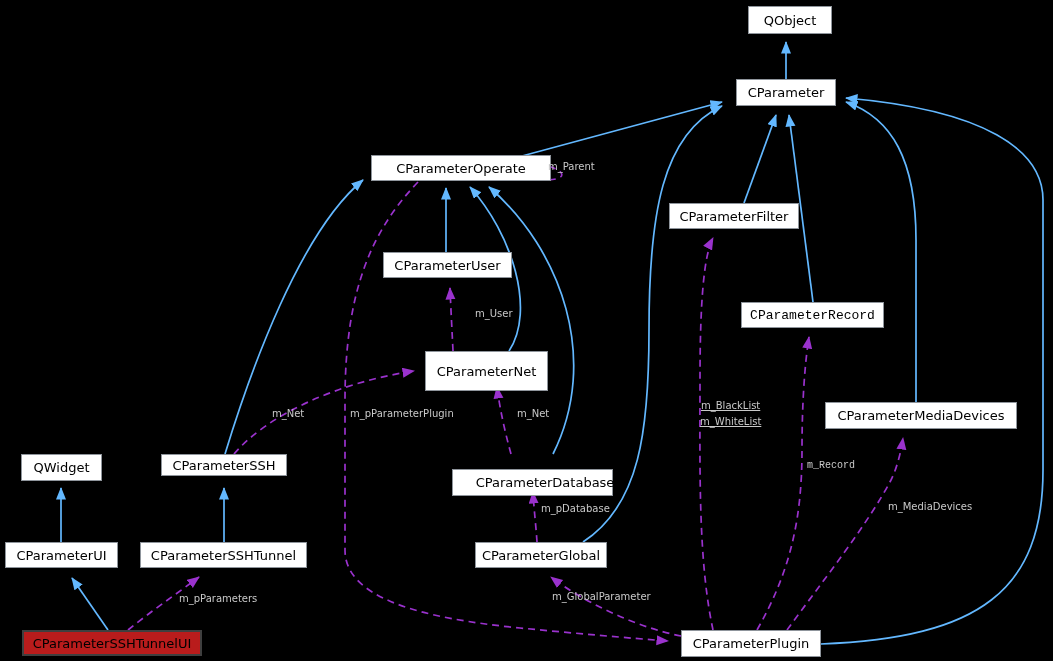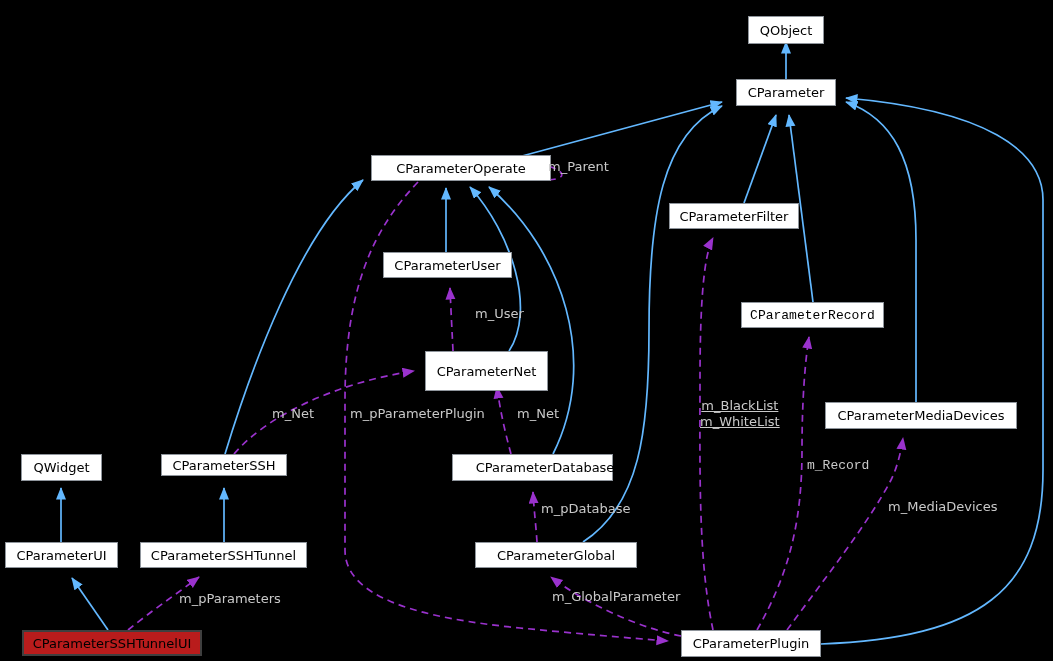--- a/index.html
+++ b/index.html
@@ -10,21 +10,21 @@
   #edges{position:absolute;left:0;top:0;width:1053px;height:661px;}
   .edge-inherit{fill:none;stroke:#63b8ff;stroke-width:1.7;}
   .edge-usage{fill:none;stroke:#9a32cd;stroke-width:1.7;stroke-dasharray:7 5;}
   .node{
     position:absolute;display:flex;align-items:center;justify-content:center;
     background:#ffffff;border:1px solid #8f959c;box-sizing:border-box;
     color:#000;font-size:13px;white-space:nowrap;cursor:pointer;
   }
   .node.selected{background:#b91c1c;border:2px solid #3f3f3f;cursor:default;}
   .edge-label{
-    position:absolute;color:#c9c9c9;font-size:13px;white-space:nowrap;
+    position:absolute;color:#c9c9c9;font-size:10px;white-space:nowrap;
     line-height:16px;
   }
   .edge-label span{display:block;text-align:center;text-decoration:underline;}
 </style>
 </head>
 <body>
 
 <div id="canvas">
 
   <svg id="edges" width="1053" height="661" viewBox="0 0 1053 661">
@@ -58,34 +58,34 @@
     <path class="edge-usage" d="M511,454 C505,432 500,410 497,387" marker-end="url(#arrP)"></path>
     <path class="edge-usage" d="M418,182 C372,230 345,290 345,400 L345,550 C345,598 420,618 520,628 C572,633 628,638 668,641" marker-end="url(#arrP)"></path>
     <path class="edge-usage" d="M537,542 C536,526 534,510 533,492" marker-end="url(#arrP)"></path>
     <path class="edge-usage" d="M681,636 C635,627 582,601 551,577" marker-end="url(#arrP)"></path>
     <path class="edge-usage" d="M713,630 C698,560 700,470 700,380 C700,300 704,255 713,238" marker-end="url(#arrP)"></path>
     <path class="edge-usage" d="M757,630 C790,572 802,520 802,450 C802,400 805,362 809,337" marker-end="url(#arrP)"></path>
     <path class="edge-usage" d="M787,630 C822,582 868,524 891,480 C897,468 901,452 903,438" marker-end="url(#arrP)"></path>
     <path class="edge-usage" d="M128,630 C150,612 175,595 199,577" marker-end="url(#arrP)"></path>
   </svg>
 
-  <div class="node" style="left:748px;top:16px;width:76px;height:28px;">QObject</div>
+  <div class="node" style="left:748px;top:6px;width:84px;height:28px;">QObject</div>
   <div class="node" style="left:736px;top:79px;width:100px;height:27px;">CParameter</div>
   <div class="node" style="left:371px;top:155px;width:180px;height:26px;">CParameterOperate</div>
   <div class="node" style="left:669px;top:203px;width:130px;height:26px;">CParameterFilter</div>
   <div class="node" style="left:383px;top:252px;width:129px;height:26px;">CParameterUser</div>
   <div class="node" style="left:741px;top:302px;width:143px;height:26px;font-family:Liberation Mono, monospace;">CParameterRecord</div>
   <div class="node" style="left:425px;top:351px;width:123px;height:40px;">CParameterNet</div>
   <div class="node" style="left:825px;top:402px;width:192px;height:27px;">CParameterMediaDevices</div>
   <div class="node" style="left:21px;top:454px;width:81px;height:27px;">QWidget</div>
   <div class="node" style="left:161px;top:454px;width:126px;height:22px;">CParameterSSH</div>
-  <div class="node" style="left:452px;top:454px;width:161px;height:27px;padding-left:25px;">CParameterDatabase</div>
+  <div class="node" style="left:452px;top:469px;width:161px;height:27px;padding-left:25px;">CParameterDatabase</div>
   <div class="node" style="left:5px;top:542px;width:113px;height:26px;">CParameterUI</div>
   <div class="node" style="left:140px;top:542px;width:167px;height:26px;">CParameterSSHTunnel</div>
-  <div class="node" style="left:475px;top:542px;width:162px;height:26px;">CParameterGlobal</div>
+  <div class="node" style="left:475px;top:542px;width:132px;height:26px;">CParameterGlobal</div>
   <div class="node selected" style="left:22px;top:630px;width:180px;height:26px;">CParameterSSHTunnelUI</div>
   <div class="node" style="left:681px;top:630px;width:140px;height:27px;">CParameterPlugin</div>
 
   <div class="edge-label" style="left:548px;top:159px;">m_Parent</div>
   <div class="edge-label" style="left:475px;top:306px;">m_User</div>
   <div class="edge-label" style="left:272px;top:406px;">m_Net</div>
   <div class="edge-label" style="left:350px;top:406px;">m_pParameterPlugin</div>
   <div class="edge-label" style="left:517px;top:406px;">m_Net</div>
   <div class="edge-label" style="left:700px;top:398px;">
     <span>m_BlackList</span>

